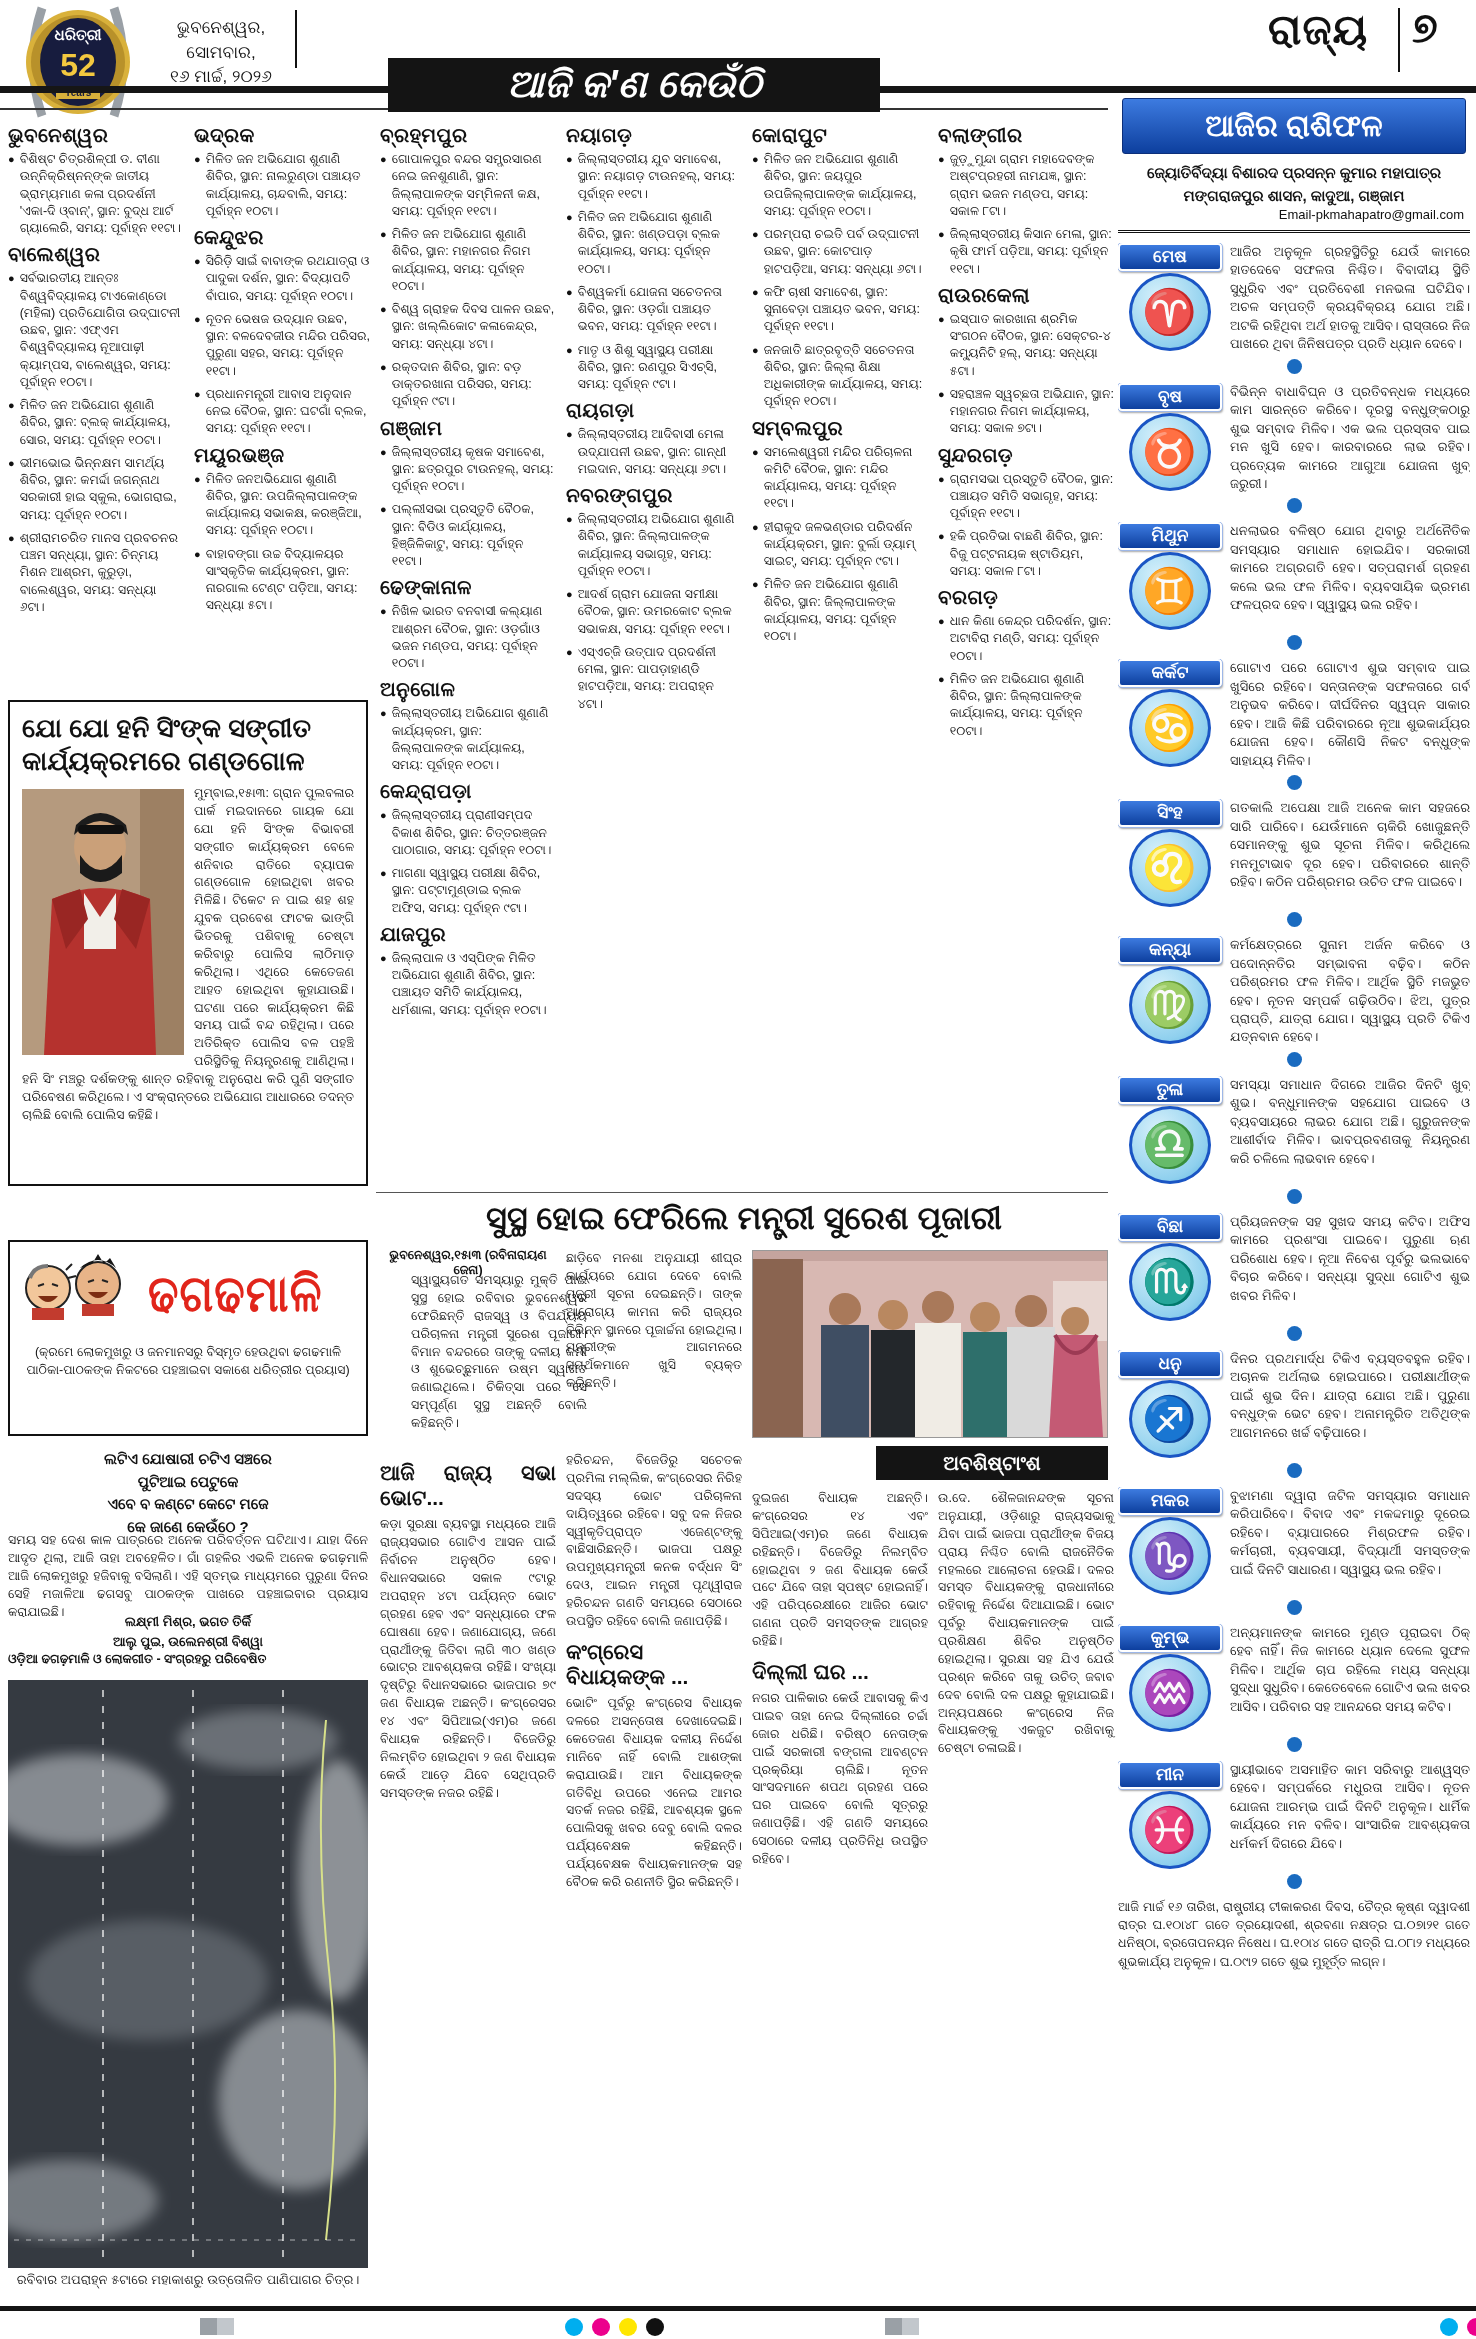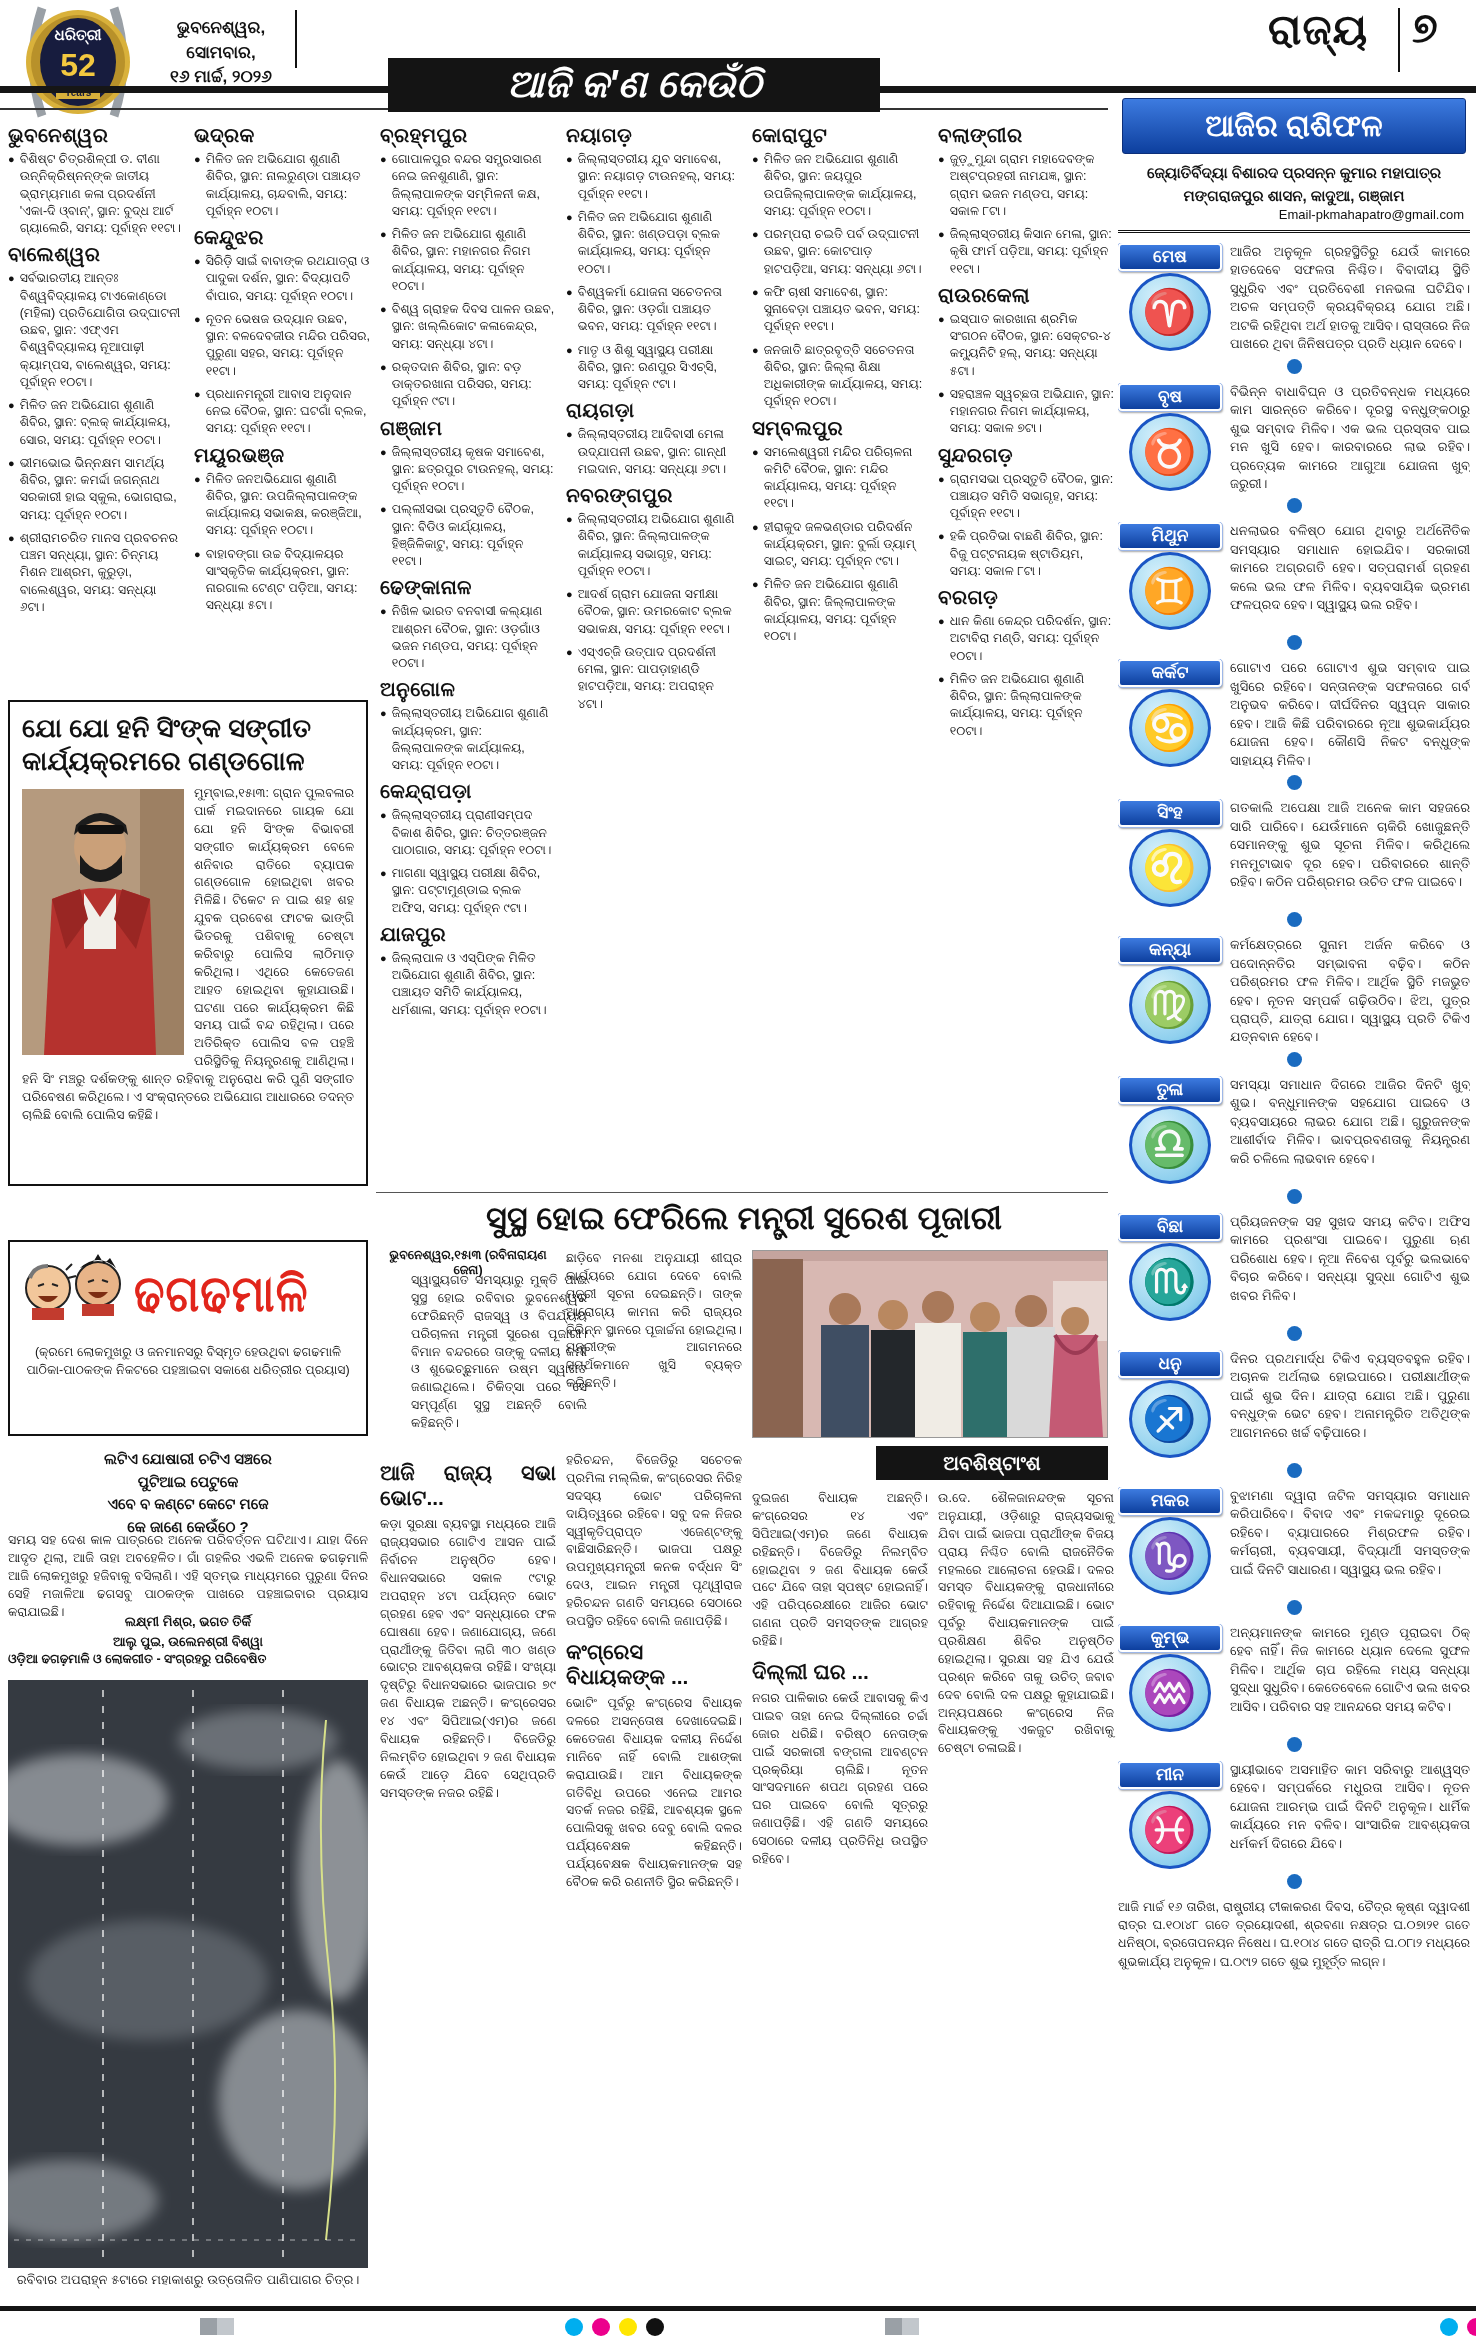--- a/index.html
+++ b/index.html
@@ -5,21 +5,21 @@
   * { margin:0; padding:0; box-sizing:border-box; }
   html,body { background:#777; }
   body { font-family:"Liberation Sans", sans-serif; }
   #page {
     position:relative; width:1476px; height:2339px; margin:0 auto;
     background:#ffffff; color:#111; overflow:hidden;
   }
   
   .logo { position:absolute; left:16px; top:2px; width:124px; height:120px; }
   .hdr-date { position:absolute; left:150px; top:16px; width:142px; text-align:center;
-    font-size:17px; font-weight:bold; line-height:1.45; }
+    font-size:17px; font-weight:normal; line-height:1.45; }
   .hdr-vline1 { position:absolute; left:295px; top:10px; width:2px; height:58px; background:#111; }
   .hdr-section { position:absolute; left:1268px; top:6px; font-size:42px; font-weight:bold; letter-spacing:1px; }
   .hdr-vline2 { position:absolute; left:1398px; top:8px; width:2px; height:64px; background:#111; }
   .hdr-pageno { position:absolute; left:1412px; top:4px; font-size:42px; font-weight:bold; }
   .thick-rule { position:absolute; left:0; top:86px; width:1476px; height:7px; background:#161616; }
   .banner { position:absolute; left:388px; top:58px; width:492px; height:54px; background:#141414;
     color:#fff; display:flex; align-items:center; justify-content:center;
     font-size:38px; font-weight:bold;font-style:italic; }
   .thin-rule-l { position:absolute; left:0; top:108px; width:388px; height:2px; background:#333; }
   .thin-rule-r { position:absolute; left:880px; top:108px; width:228px; height:2px; background:#333; }
@@ -30,21 +30,21 @@
   .li .bt { flex:0 0 auto; font-size:11px; padding-top:1px; }
   
   .honey-box { position:absolute; left:8px; top:700px; width:360px; height:486px;
     border:2px solid #111; padding:10px 12px; overflow:hidden; }
   .honey-box h2 { font-size:26px; line-height:1.25; font-weight:bold; margin-bottom:8px; }
   .honey-photo { float:left; width:162px; height:266px; margin:4px 10px 4px 0; background:#b59a7e; }
   .honey-body { font-size:12.6px; line-height:1.42; text-align:justify; }
   
   .dhaga-box { position:absolute; left:8px; top:1240px; width:360px; height:196px;
     border:2px solid #111; padding:8px 10px; overflow:hidden; }
-  .dhaga-head { display:flex; align-items:center; gap:6px; }
+  .dhaga-head { display:flex; align-items:center; gap:20px; }
   .dhaga-title { color:#e1251b; font-size:44px; font-weight:900; letter-spacing:1px;
     transform:scaleY(1.15); white-space:nowrap; }
   .dhaga-sub { font-size:12.5px; line-height:1.4; margin-top:6px; text-align:center; }
   .dhaga-verse { position:absolute; left:8px; top:1448px; width:360px; text-align:center;
     font-weight:bold; font-size:15px; line-height:1.5; }
   .dhaga-body { position:absolute; left:8px; top:1532px; width:360px; font-size:12.6px;
     line-height:1.42; text-align:justify; }
   .dhaga-credit { position:absolute; left:8px; top:1612px; width:360px; text-align:center;
     font-weight:bold; font-size:13px; line-height:1.5; }
   .dhaga-note { position:absolute; left:8px; top:1652px; width:360px; font-weight:bold;

